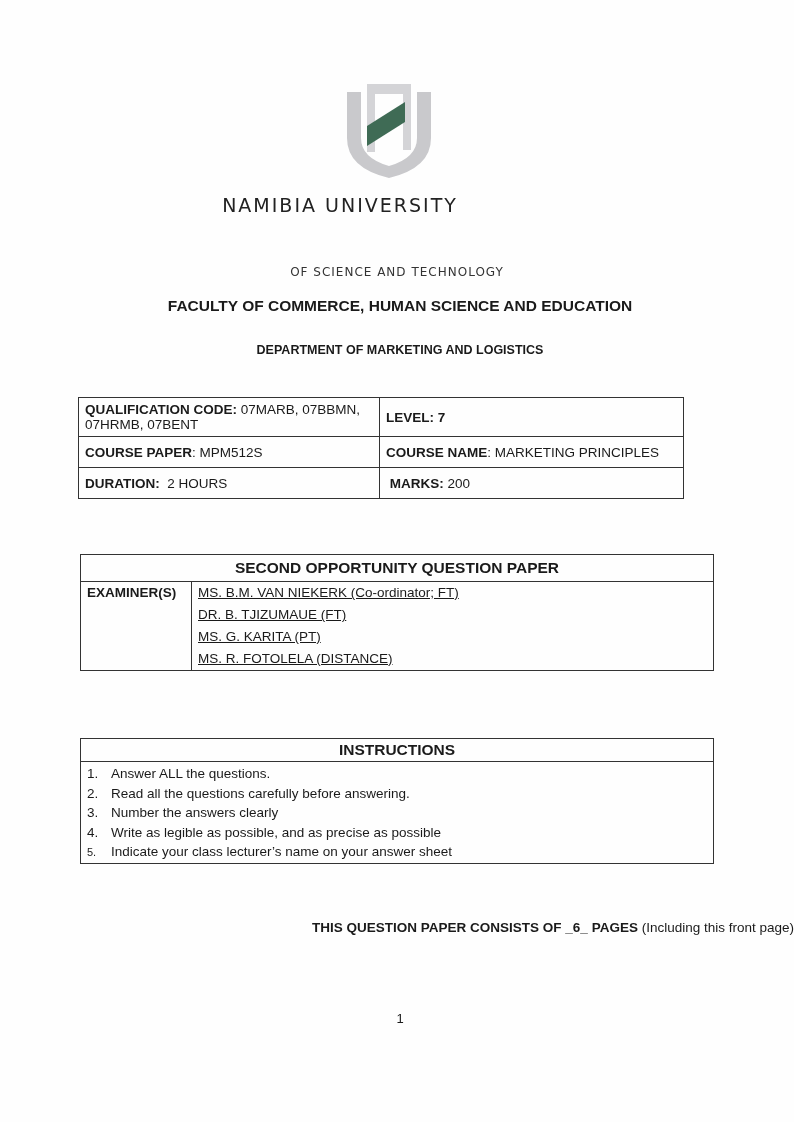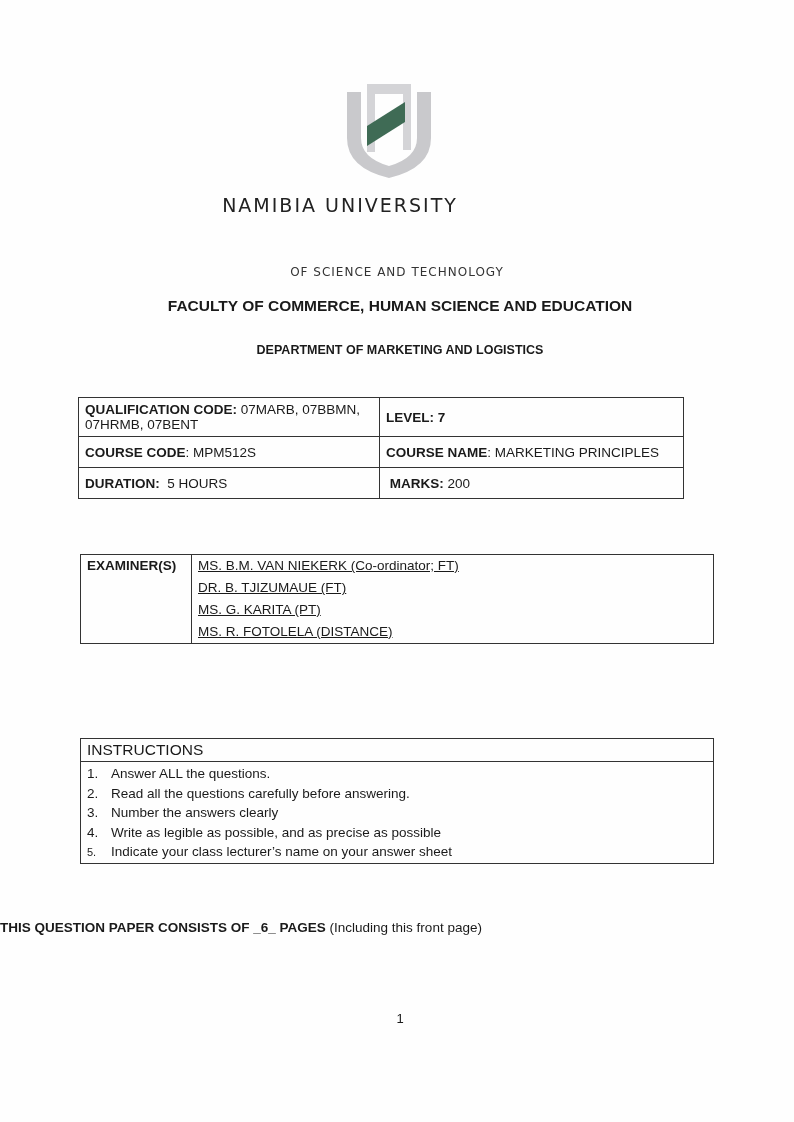--- a/index.html
+++ b/index.html
@@ -19,26 +19,26 @@
   .info { left:78px; top:381px; width:606px;margin-top:16px; }
   .info td { height:30px; }
   .info tr:first-child td { height:38px; }
   .info td.l { width:288px; }
   .opp { left:80px; top:554px; width:634px; }
   .opp td.h { text-align:center; font-weight:bold; font-size:15.5px; height:26px; }
   .opp td.k { width:98px; font-weight:bold; vertical-align:top; padding-top:3px;margin-top:44px; }
   .opp .names div { height:22px; line-height:22px;text-decoration:underline; }
   .opp td.m { height:24px; font-weight:bold; }
   .instr { left:80px; top:738px; width:634px; }
-  .instr td.h { font-weight:normal; font-size:15.5px; height:22px; }
+  .instr td.h { text-align:center; font-weight:bold; font-size:15.5px; height:22px; }
   .instr td.list { padding:2px 14px 1px 6px;margin-left:44px; }
   .instr .item { height:19.5px; line-height:19.5px; }
   .instr .num { display:inline-block; width:24px; }
   b { font-weight:bold; }
-  .pages { position:absolute; left:0; width:794px; text-align:left; top:920px; font-size:13.5px; }
+  .pages { position:absolute; left:0; width:794px; text-align:right; top:920px; font-size:13.5px; }
   .pageno { position:absolute; left:0; width:800px; text-align:center; top:1011px; font-size:13px; }
 </style>
 </head>
 <body>
 
 <svg class="logo" viewBox="0 0 92 100">
   <path d="M4 12 L4 58 Q4 88 46 98 Q88 88 88 58 L88 12 L74 12 L74 58 Q74 78 46 86 Q18 78 18 58 L18 12 Z" fill="#c9c9cc"></path>
   <path d="M24 4 L68 4 L68 70 L60 70 L60 14 L32 14 L32 72 L24 72 Z" fill="#d4d4d7"></path>
   <path d="M24 46 L62 22 L62 42 L24 66 Z" fill="#3f6b55"></path>
 </svg>
@@ -48,32 +48,35 @@
 <div class="faculty">FACULTY OF COMMERCE, HUMAN SCIENCE AND EDUCATION</div>
 <div class="dept">DEPARTMENT OF MARKETING AND LOGISTICS</div>
 
 <table class="info">
   <tbody>
       <tr>
     <td class="l"><b>QUALIFICATION CODE:</b><span> 07MARB, 07BBMN, 07HRMB, 07BENT</span></td>
     <td><b>LEVEL:</b><b> 7</b></td>
   </tr>
   <tr>
-    <td class="l"><b>COURSE CODE</b><span>: MPM512S</span></td>
+    <td class="l"><b>COURSE PAPER</b><span>: MPM512S</span></td>
     <td><b>COURSE NAME</b><span>: MARKETING PRINCIPLES</span></td>
   </tr>
   <tr>
-    <td class="l"><b>DURATION:</b><span style="white-space:pre">  5 HOURS</span></td>
+    <td class="l"><b>DURATION:</b><span style="white-space:pre">  2 HOURS</span></td>
     <td>&nbsp;<b>MARKS:</b><span> 200</span></td>
   </tr>
 </tbody>
   </table>
 
 <table class="opp">
   <tbody>
+      <tr>
+        <td colspan="2" class="h">SECOND OPPORTUNITY QUESTION PAPER</td>
+      </tr>
   <tr>
     <td class="k">EXAMINER(S)</td>
     <td class="names">
       <div>MS. B.M. VAN NIEKERK (Co-ordinator; FT)</div>
       <div>DR. B. TJIZUMAUE (FT)</div>
       <div>MS. G. KARITA (PT)</div>
       <div>MS. R. FOTOLELA (DISTANCE)</div>
     </td>
   </tr>
 </tbody>

